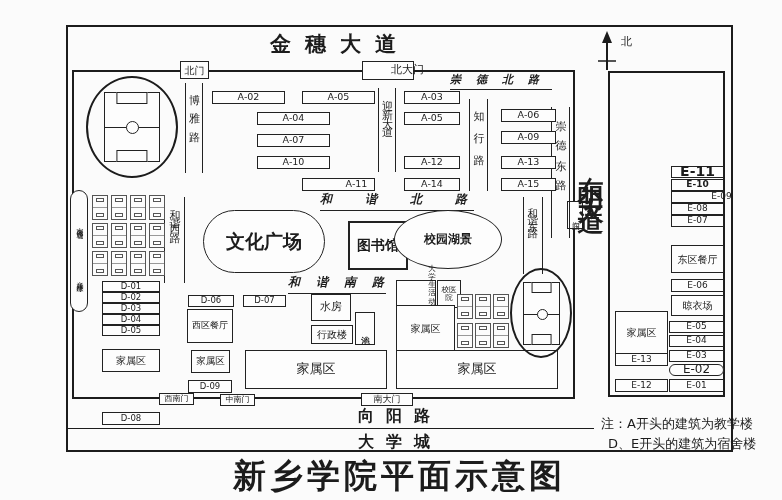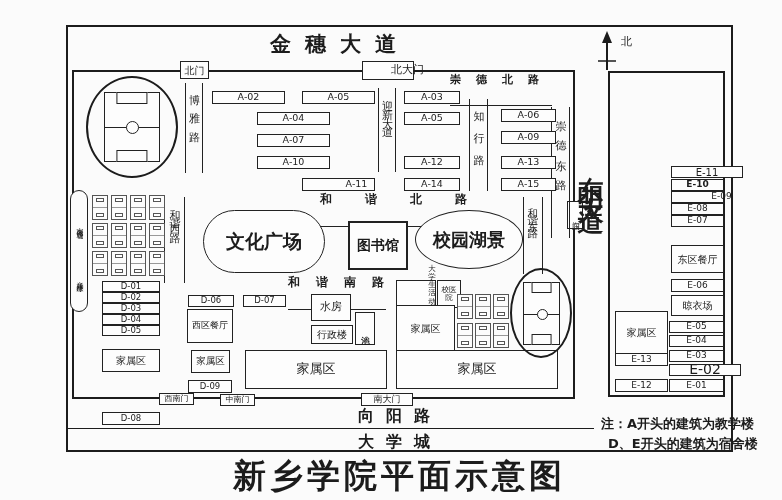--- a/index.html
+++ b/index.html
@@ -11,42 +11,42 @@
        box-sizing:border-box;white-space:nowrap;}
   .wrap{white-space:normal;}
   .frame{position:absolute;border:2px solid #1c1c1c;box-sizing:border-box;background:transparent;}
   .ellipse{border-radius:50%;}
   .stadium{border-radius:40px;}
   
   .vroad{position:absolute;display:flex;align-items:flex-start;justify-content:center;
          border-left:1.5px solid #222;border-right:1.5px solid #222;box-sizing:border-box;}
   .vt{writing-mode:vertical-lr;text-orientation:upright;line-height:1;}
   .hroad{position:absolute;text-align:center;border-bottom:1.5px solid #222;
-         padding-bottom:18px;white-space:nowrap;}
+         padding-bottom:2px;white-space:nowrap;font-style:italic;}
   .plain{position:absolute;text-align:center;white-space:nowrap;}
   .hline{position:absolute;border-top:1.5px solid #1c1c1c;}
   
   .pitch{position:absolute;border:1.5px solid #222;background:#fdfdfd;box-sizing:border-box;}
   .pitch .mid{position:absolute;left:0;right:0;top:50%;border-top:1.5px solid #222;}
   .pitch .cc{position:absolute;left:50%;top:50%;width:11px;height:11px;margin:-6px 0 0 -6px;
              border:1.5px solid #222;border-radius:50%;background:#fdfdfd;}
   .pitch .goal{position:absolute;left:50%;transform:translateX(-50%);width:54%;height:14%;
                border:1.5px solid #222;background:#fdfdfd;}
   .pitch .goal.t{top:-1px;}
   .pitch .goal.b{bottom:-1px;}
   
   .bb{position:absolute;width:16px;height:25px;border:1px solid #555;box-sizing:border-box;
       display:flex;flex-direction:column;align-items:center;justify-content:space-between;
       padding:2px 0;background:linear-gradient(#999 0 0) center/100% 1px no-repeat,#fcfcfc;}
   .bb i{width:8px;height:4px;border:1px solid #555;display:block;box-sizing:border-box;background:#fff;}
   .gym{position:absolute;border:1.5px solid #222;border-radius:9px;background:#fcfcfc;
        display:flex;flex-direction:column;align-items:center;justify-content:space-around;
        box-sizing:border-box;padding:6px 0;}
   .title{position:absolute;font-weight:bold;text-align:center;letter-spacing:4px;}
-  .note{position:absolute;text-align:left;white-space:nowrap;font-weight:bold;}
+  .note{position:absolute;text-align:left;white-space:nowrap;}
 </style>
 </head>
 <body>
 
 <div id="stage">
 
   <div class="frame" style="left:66px;top:25px;width:667px;height:427px;"></div>
 
   <div class="plain" style="left:200px;top:30px;width:280px;font-size:21px;letter-spacing:14px;font-weight:bold;">金穗大道</div>
 
@@ -173,21 +173,21 @@
   <div class="box" style="left:501px;top:131px;width:55px;height:13px;font-size:9.5px;">A-09</div>
   <div class="box" style="left:257px;top:156px;width:73px;height:13px;font-size:9.5px;">A-10</div>
   <div class="box" style="left:404px;top:156px;width:56px;height:13px;font-size:9.5px;">A-12</div>
   <div class="box" style="left:501px;top:156px;width:55px;height:13px;font-size:9.5px;">A-13</div>
   <div class="box" style="left:302px;top:178px;width:73px;height:13px;font-size:9.5px;padding-left:36px;">A-11</div>
   <div class="box" style="left:404px;top:178px;width:56px;height:13px;font-size:9.5px;">A-14</div>
   <div class="box" style="left:501px;top:178px;width:55px;height:13px;font-size:9.5px;">A-15</div>
 
   <div class="box stadium" style="left:203px;top:210px;width:122px;height:63px;font-size:19px;font-weight:bold;">文化广场</div>
   <div class="box" style="left:348px;top:221px;width:60px;height:49px;font-size:14px;font-weight:bold;border-width:2px;">图书馆</div>
-  <div class="box ellipse" style="left:415px;top:210px;width:108px;height:59px;font-size:18px;font-weight:bold;">校园湖景</div>
+  <div class="box ellipse" style="left:394px;top:210px;width:108px;height:59px;font-size:12px;font-weight:bold;">校园湖景</div>
 
   <div class="box" style="left:102px;top:281px;width:58px;height:11px;font-size:8.5px;">D-01</div>
   <div class="box" style="left:102px;top:292px;width:58px;height:11px;font-size:8.5px;">D-02</div>
   <div class="box" style="left:102px;top:303px;width:58px;height:11px;font-size:8.5px;">D-03</div>
   <div class="box" style="left:102px;top:314px;width:58px;height:11px;font-size:8.5px;">D-04</div>
   <div class="box" style="left:102px;top:325px;width:58px;height:11px;font-size:8.5px;">D-05</div>
   <div class="box" style="left:188px;top:295px;width:46px;height:12px;font-size:8.5px;">D-06</div>
   <div class="box" style="left:243px;top:295px;width:43px;height:12px;font-size:8.5px;">D-07</div>
   <div class="box" style="left:187px;top:309px;width:46px;height:34px;font-size:9px;">西区餐厅</div>
   <div class="box" style="left:311px;top:294px;width:40px;height:27px;font-size:11px;">水房</div>
@@ -232,34 +232,34 @@
     </div>
 
   <div class="frame ellipse" style="left:510px;top:268px;width:62px;height:90px;"></div>
   <div class="pitch" style="left:523px;top:282px;width:37px;height:63px;">
     <span class="mid"></span>
       <span class="cc" style="width:9px;height:9px;margin:-5px 0 0 -5px;"></span>
     <span class="goal t"></span>
       <span class="goal b"></span>
   </div>
 
-  <div class="box" style="left:671px;top:166px;width:72px;height:12px;font-size:10px;">E-11</div>
+  <div class="box" style="left:671px;top:166px;width:53px;height:12px;font-size:14px;font-weight:bold;">E-11</div>
   <div class="box" style="left:671px;top:179px;width:53px;height:12px;font-size:9px;font-weight:bold;">E-10</div>
   <div class="box" style="left:671px;top:191px;width:53px;height:12px;font-size:9px;padding-left:48px;">E-09</div>
   <div class="box" style="left:671px;top:203px;width:53px;height:12px;font-size:9px;">E-08</div>
   <div class="box" style="left:671px;top:215px;width:53px;height:12px;font-size:9px;">E-07</div>
   <div class="box" style="left:671px;top:245px;width:53px;height:28px;font-size:10px;">东区餐厅</div>
   <div class="box" style="left:671px;top:279px;width:53px;height:13px;font-size:9px;">E-06</div>
   <div class="box" style="left:671px;top:295px;width:53px;height:21px;font-size:10px;">晾衣场</div>
   <div class="box" style="left:615px;top:311px;width:53px;height:43px;font-size:10px;">家属区</div>
   <div class="box" style="left:669px;top:321px;width:55px;height:12px;font-size:9px;">E-05</div>
   <div class="box" style="left:669px;top:335px;width:55px;height:12px;font-size:9px;">E-04</div>
   <div class="box" style="left:669px;top:350px;width:55px;height:12px;font-size:9px;">E-03</div>
   <div class="box" style="left:615px;top:353px;width:53px;height:13px;font-size:9px;">E-13</div>
-  <div class="box" style="left:669px;top:364px;width:72px;height:12px;font-size:14px;">E-02</div>
+  <div class="box" style="left:669px;top:364px;width:55px;height:12px;font-size:12px;border-radius:6px;">E-02</div>
   <div class="box" style="left:615px;top:379px;width:53px;height:13px;font-size:9px;">E-12</div>
   <div class="box" style="left:669px;top:379px;width:55px;height:13px;font-size:9px;">E-01</div>
 
   <div class="note" style="left:601px;top:415px;font-size:13px;">注：A开头的建筑为教学楼</div>
   <div class="note" style="left:608px;top:435px;font-size:13px;">D、E开头的建筑为宿舍楼</div>
 
   <div class="title" style="left:66px;top:454px;width:667px;font-size:33px;">新乡学院平面示意图</div>
 
 </div>
 

